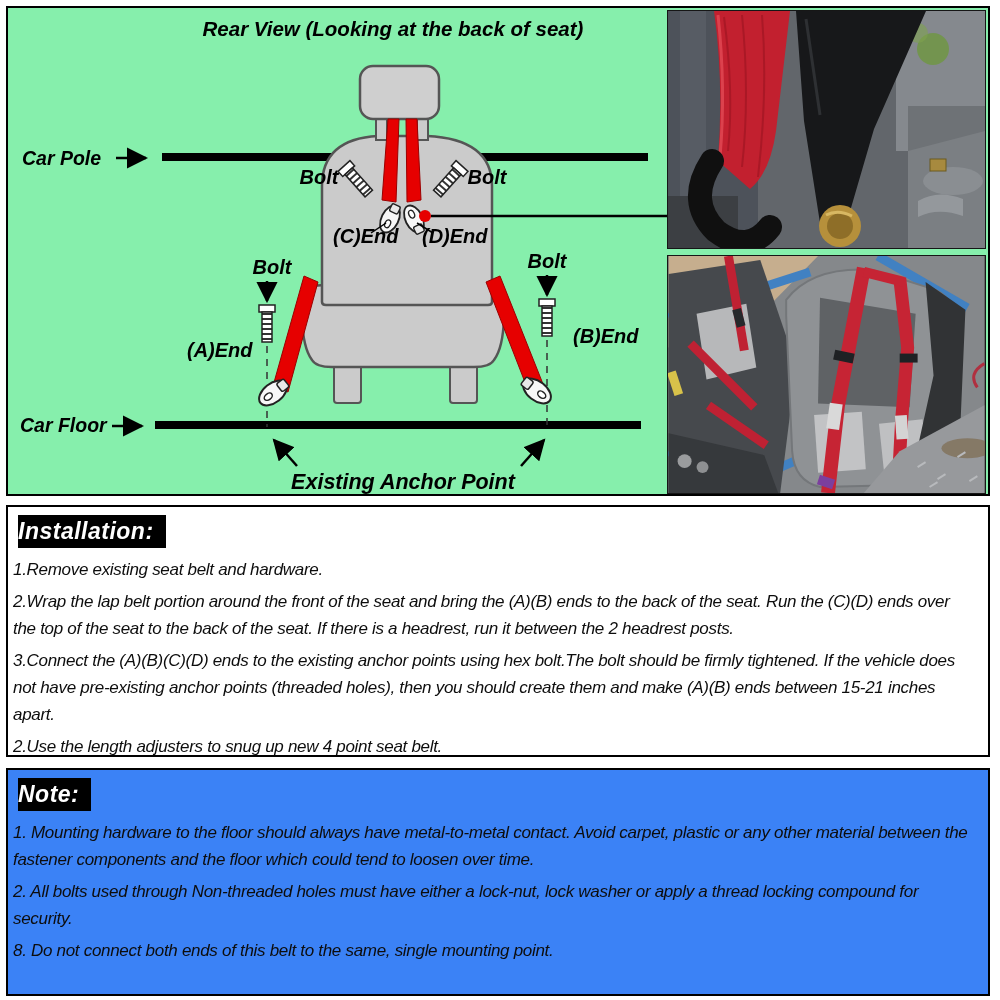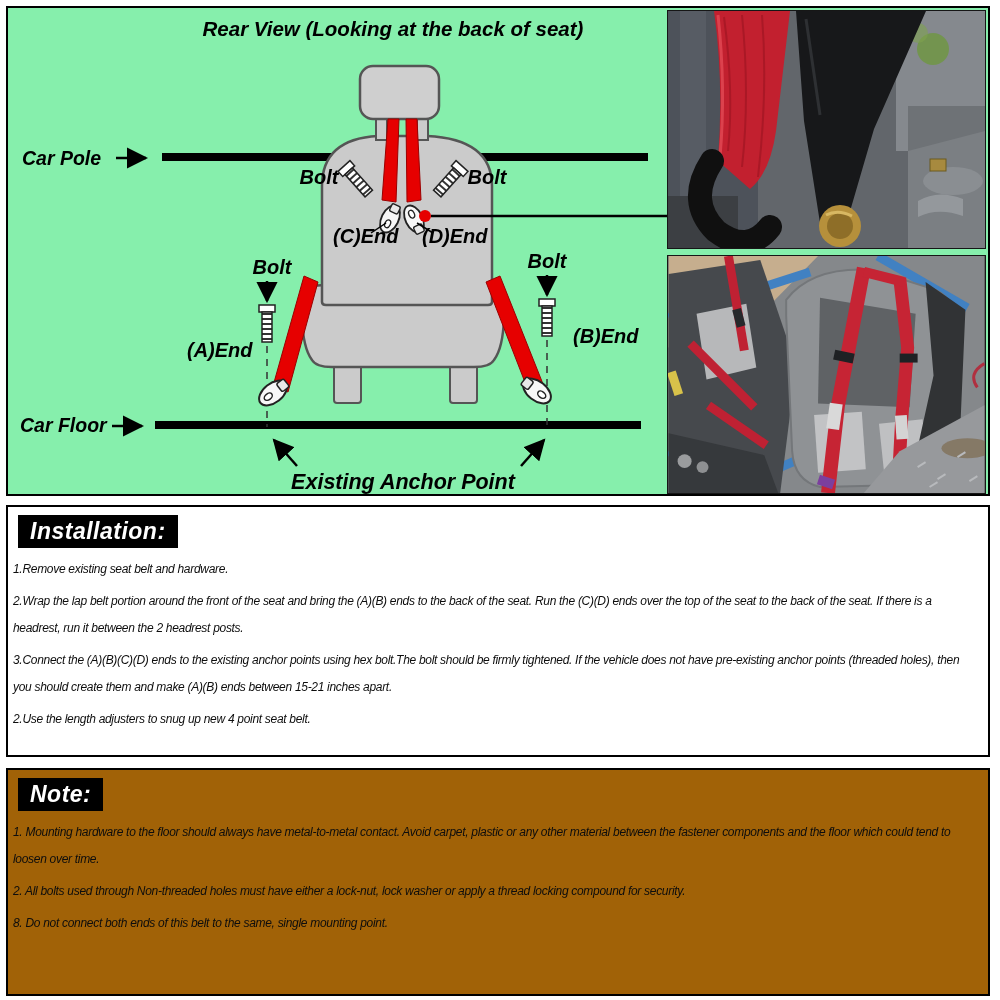--- a/index.html
+++ b/index.html
@@ -5,30 +5,30 @@
   html,body{margin:0;padding:0;}
   body{
     width:1000px;height:1000px;position:relative;background:#fff;
     font-family:"Liberation Sans","DejaVu Sans",sans-serif;color:#0d0d0d;
   }
   .frame-box{position:absolute;left:6px;top:6px;width:984px;height:490px;
     border:2px solid #000;box-sizing:border-box;background:#86efac;}
   .mid-box{position:absolute;left:6px;top:505px;width:984px;height:252px;
     border:2px solid #000;box-sizing:border-box;background:#fff;}
   .note-box{position:absolute;left:6px;top:768px;width:984px;height:228px;
-    border:2px solid #000;box-sizing:border-box;background:#a16207;}
+    border:2px solid #000;box-sizing:border-box;background:#3b82f6;}
   .diagram-svg{position:absolute;left:0;top:0;}
   .photo{position:absolute;border:1px solid #161616;overflow:hidden;background:#555;}
   .photo-top{left:659px;top:2px;width:317px;height:237px;}
   .photo-bottom{left:659px;top:247px;width:317px;height:237px;}
   .section-heading{display:inline-block;background:#000;color:#fff;
     font-weight:bold;font-style:italic;font-size:23px;line-height:26px;
-    padding:3px 12px 4px 12px;letter-spacing:.5px;margin:8px 0 6px 10px;text-align:center;}
+    padding:3px 12px 4px 0;letter-spacing:.5px;margin:8px 0 6px 10px;text-align:center;}
   .steps{padding:2px 14px 0 5px;}
-  .steps p{margin:0 0 5px 0;font-style:italic;font-size:12px;line-height:27px;
+  .steps p{margin:0 0 5px 0;font-style:italic;font-size:17px;line-height:27px;
     letter-spacing:-.3px;color:#0d0d0d;}
   svg text{font-family:"Liberation Sans","DejaVu Sans",sans-serif;
     font-weight:bold;font-style:italic;fill:#000;}
 </style>
 </head>
 <body>
 
 <div class="frame-box">
 
   <svg class="diagram-svg" width="660" height="486" viewBox="8 8 660 486">

